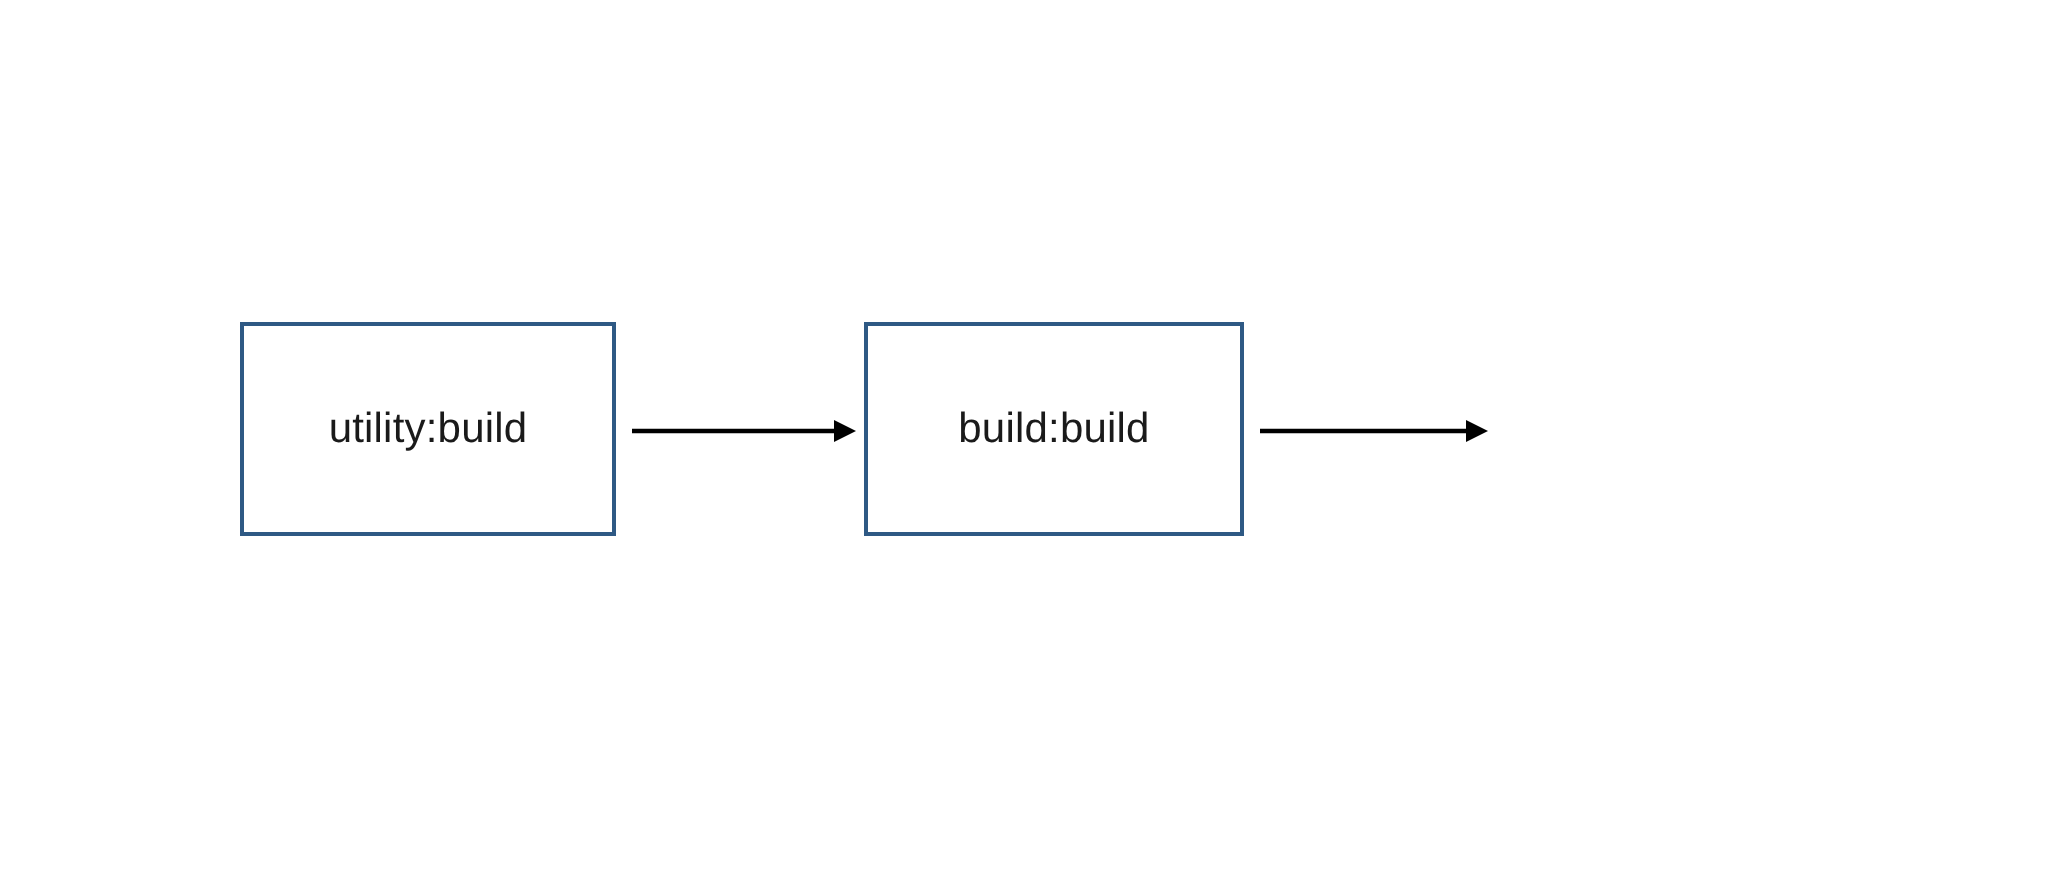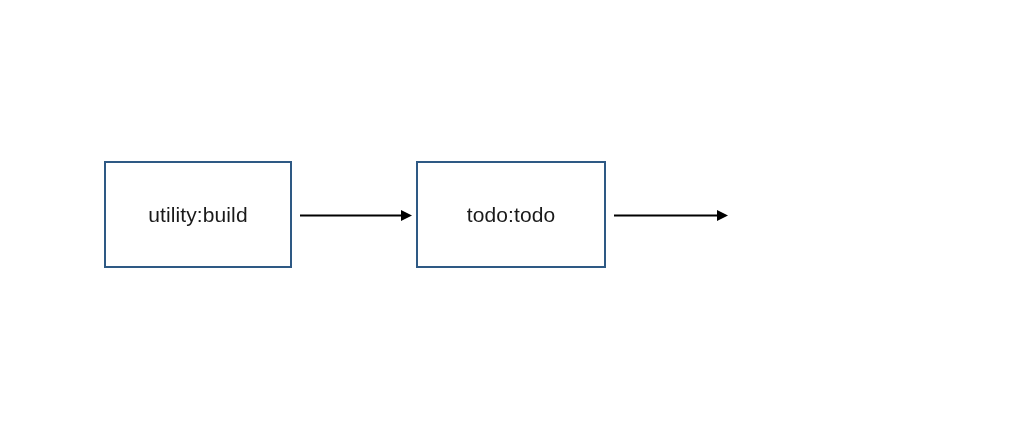--- a/index.html
+++ b/index.html
@@ -13,20 +13,21 @@
     background: #ffffff;
     font-family: "Liberation Sans", sans-serif;
     overflow: hidden;
   }
 
   #diagram-canvas {
     position: relative;
     width: 846px;
     height: 439px;
     background: #ffffff;
+    margin-left: 16px;
   }
 
   
   .node {
     position: absolute;
     box-sizing: border-box;
     background: #ffffff;
     border: 2.5px solid #2e5984;
     display: flex;
     align-items: center;
@@ -73,21 +74,21 @@
   <div class="node" id="node-utility-build">
     <span class="node-label">utility:build</span>
   </div>
 
   <svg class="edge" width="1024" height="439" aria-hidden="true">
     <line class="edge-line" x1="300" y1="215.5" x2="402" y2="215.5"></line>
     <polygon class="edge-head" points="401,210 412,215.5 401,221"></polygon>
   </svg>
 
   <div class="node" id="node-todo-build">
-    <span class="node-label">todo:todo</span>
+    <span class="node-label">build:build</span>
   </div>
 
   <svg class="edge" width="1024" height="439" aria-hidden="true">
     <line class="edge-line" x1="614" y1="215.5" x2="718" y2="215.5"></line>
     <polygon class="edge-head" points="717,210 728,215.5 717,221"></polygon>
   </svg>
 
 
 </div>
 

